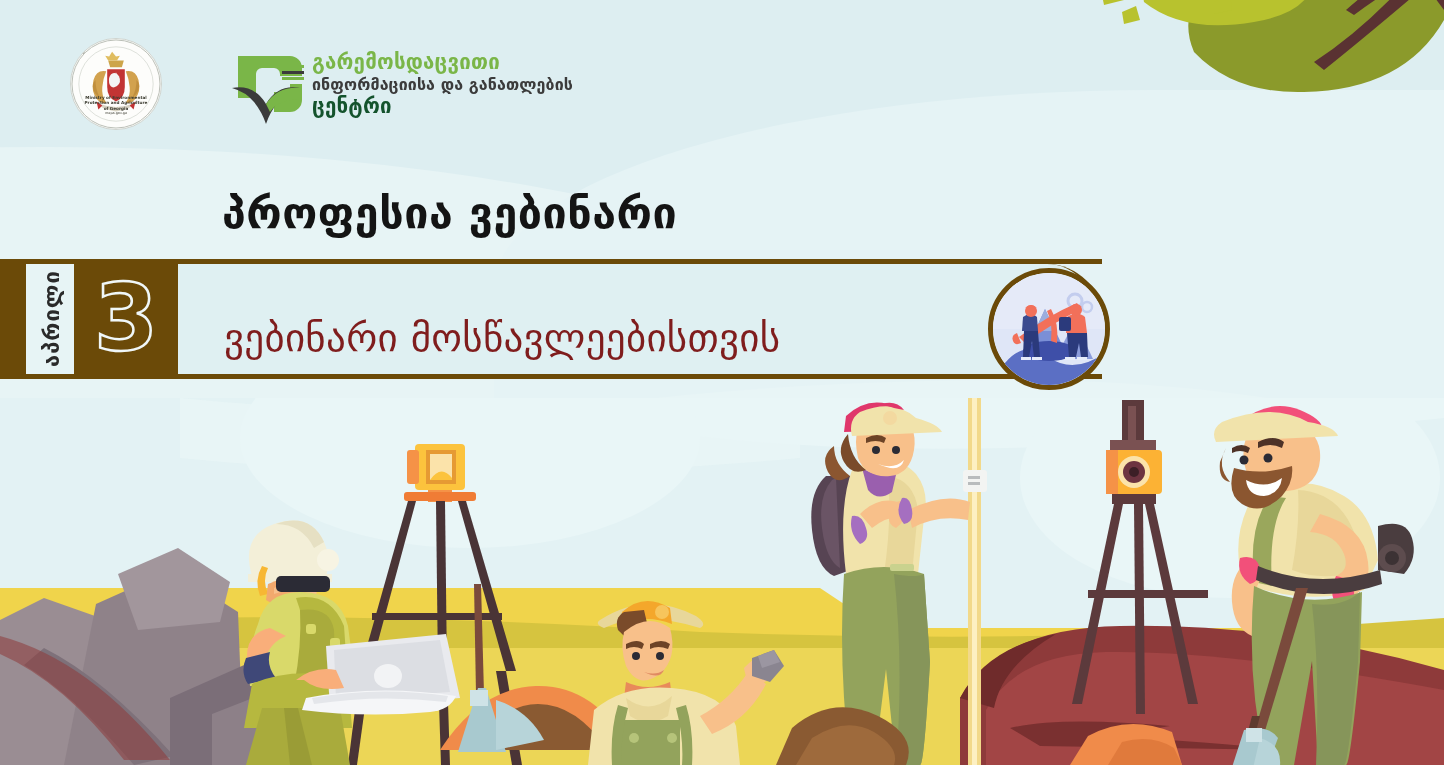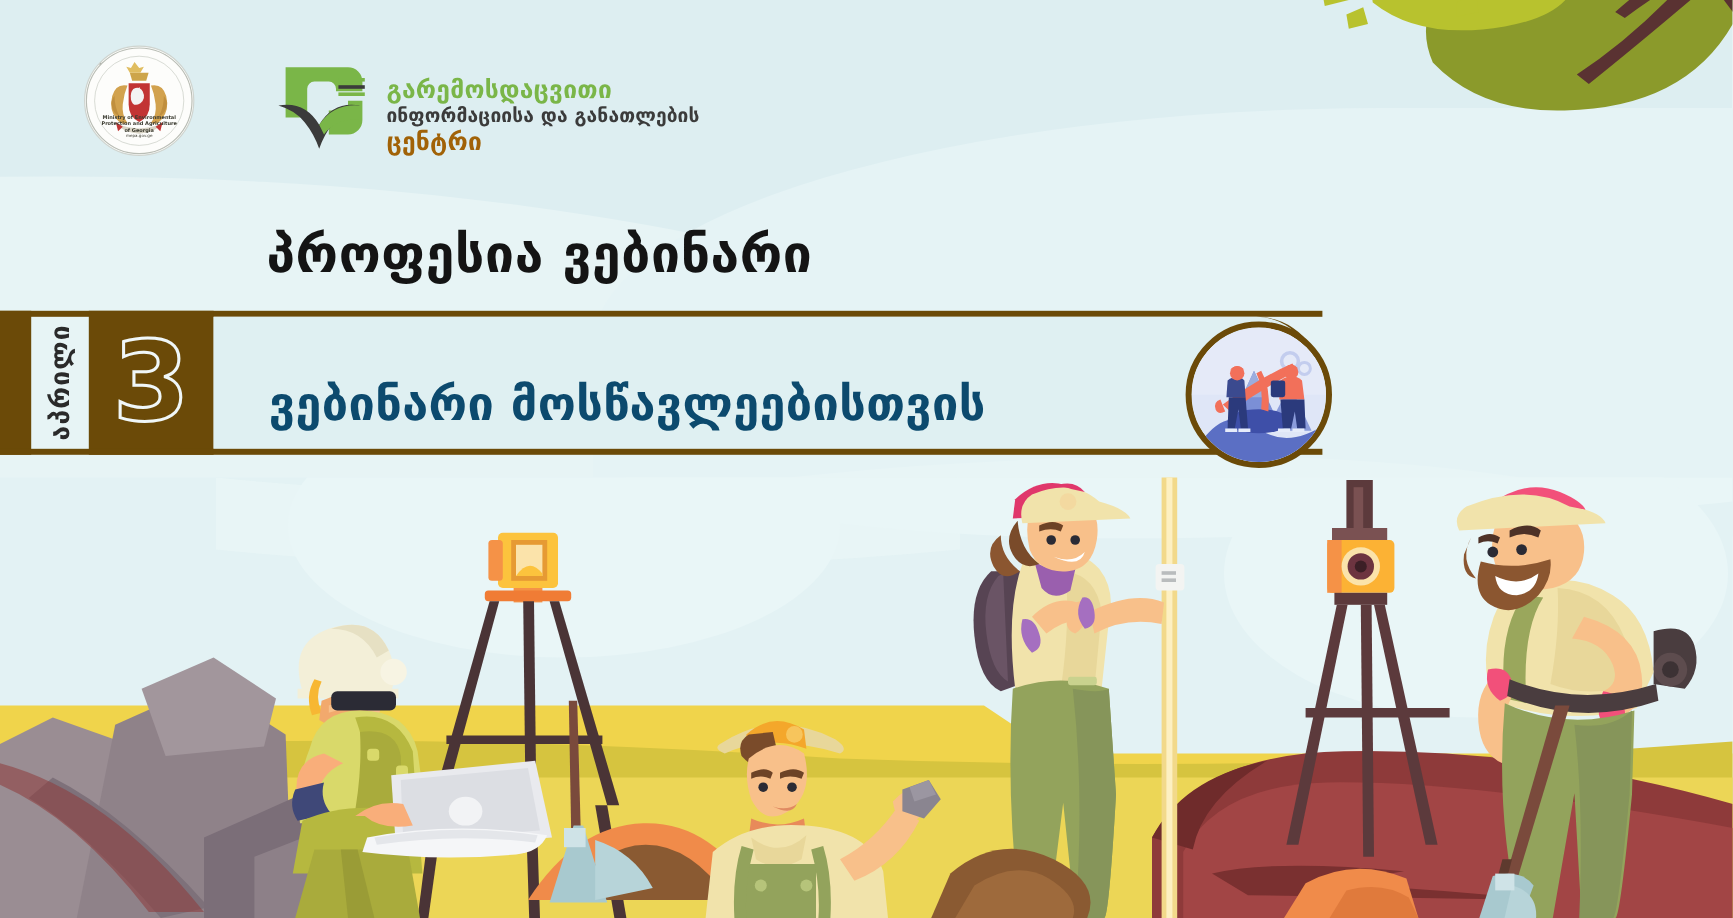--- a/index.html
+++ b/index.html
@@ -58,26 +58,26 @@
     transform-origin: 0 0;
     white-space: nowrap;
   }
   .emblem .eng {
     position: absolute; left: 0; right: 0; bottom: 14px;
     text-align: center; font-size: 4.2px; line-height: 1.25;
     color: #3b3b30; font-weight: bold;
   }
   .emblem .eng .url { font-size: 3.4px; font-weight: normal; }
 
-  .ceic-logo { display: flex; align-items: flex-end; gap: 10px; }
+  .ceic-logo { display: flex; align-items: center; }
   .ceic-mark { width: 92px; height: 92px; position: relative; }
   .ceic-text { padding-top: 2px; }
   .ceic-l1 { font-size: 20.5px; font-weight: bold; color: #7ab648; letter-spacing: .2px; line-height: 1.05; }
   .ceic-l2 { font-size: 16px; font-weight: bold; color: #3b3b3b; letter-spacing: .1px; line-height: 1.25; margin-top: 1px; }
-  .ceic-l3 { font-size: 20.5px; font-weight: bold; color: #a16207; letter-spacing: .2px; line-height: 1.05; margin-top: 1px; }
+  .ceic-l3 { font-size: 20.5px; font-weight: bold; color: #14532d; letter-spacing: .2px; line-height: 1.05; margin-top: 1px; }
 
   
   .main-title {
     position: absolute; left: 222px; top: 192px;
     font-size: 43px; font-weight: bold; color: #141414;
     letter-spacing: 0.5px; line-height: 1;
   }
 
   
   .banner-rule {
@@ -112,21 +112,21 @@
   }
   .banner-body {
     position: absolute; left: 178px; top: 264px; width: 924px; height: 110px;
     background: #dff0f2;
     border-right: 5px solid #6b4a08;
     border-radius: 0 55px 55px 0;
     display: flex; align-items: center;
   }
   .banner-text {
     margin-left: 46px;
-    font-size: 39px; font-weight: bold; color: #0c4a6e; letter-spacing: .3px; margin-top: 36px;
+    font-size: 39px; font-weight: normal; color: #7f1d1d; letter-spacing: .3px; margin-top: 36px;
   }
   .circle-badge {
     position: absolute; left: 988px; top: 268px;
     width: 122px; height: 122px; border-radius: 50%;
     background: #dff0f2;
     border: 5px solid #6b4a08;
     overflow: hidden;
     display: flex; align-items: center; justify-content: center;
   }
   .circle-badge svg { width: 100%; height: 100%; }

